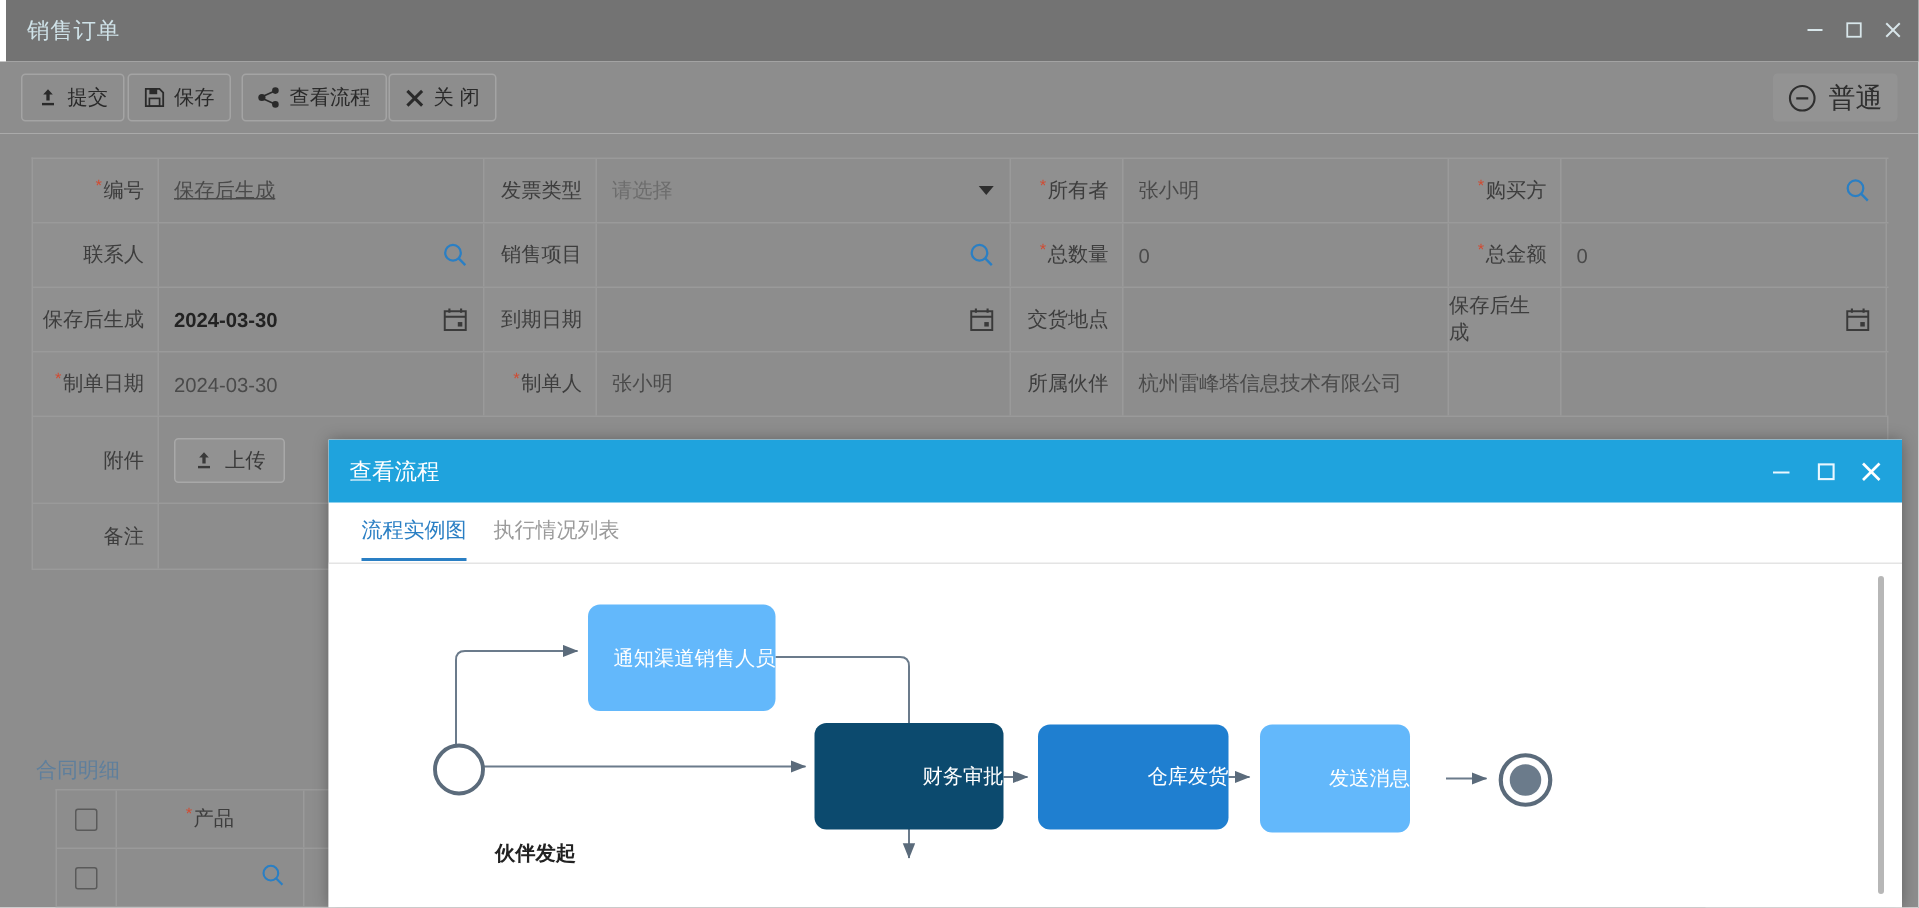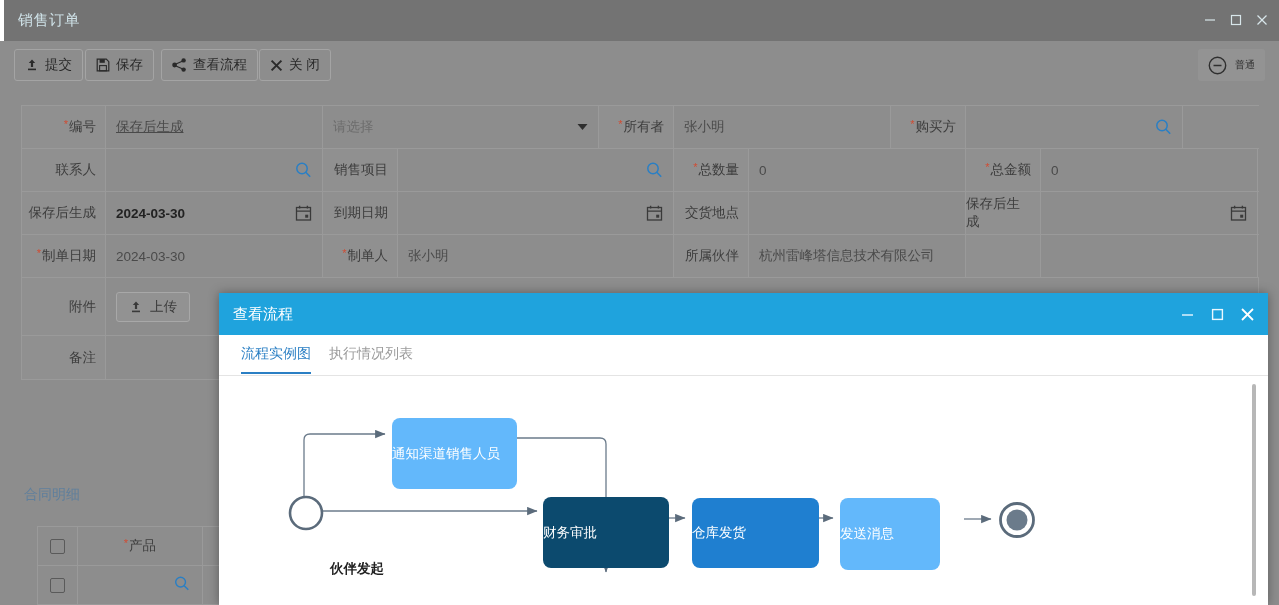--- a/index.html
+++ b/index.html
@@ -31,21 +31,21 @@
   }
   .tbtn{
     position:absolute;top:8px;height:32px;
     border:1px solid #a4a4a4;border-radius:3px;background:transparent;
     display:flex;align-items:center;gap:6px;padding:0 10px;
     font-size:13.5px;color:#2a2a2a;box-sizing:border-box;cursor:default;
   }
   .tbtn svg{display:block;flex:none;}
   .mode-btn{
     position:absolute;right:14px;top:8px;height:32px;display:flex;align-items:center;gap:8px;
-    padding:0 10px;font-size:10px;color:#2f2f2f;background:rgba(255,255,255,.06);border-radius:3px;
+    padding:0 10px;font-size:18px;color:#2f2f2f;background:rgba(255,255,255,.06);border-radius:3px;
   }
 
   
   .page{
     position:absolute;left:0;top:89px;width:1279px;height:516px;
     background:#8d8d8d;
   }
 
   
   .form{
@@ -68,21 +68,21 @@
   .fval .ficon svg{display:block;}
 
   .upload-btn{
     margin-left:10px;height:30px;border:1px solid #a8a8a8;border-radius:3px;
     display:inline-flex;align-items:center;gap:7px;padding:0 12px;
     font-size:13.5px;color:#3a3a3a;background:rgba(255,255,255,0.05);box-sizing:border-box;
   }
 
   
   .section-title{
-    position:absolute;left:24px;top:397px;font-size:14px;color:#5f7f9c;
+    position:absolute;left:24px;top:416px;font-size:14px;color:#5f7f9c;
   }
 
   
   .dtable{
     position:absolute;left:37px;top:437px;width:1100px;
     border-top:1px solid #9a9a9a;border-left:1px solid #9a9a9a;box-sizing:border-box;
   }
   .drow{display:flex;border-bottom:1px solid #9a9a9a;box-sizing:border-box;}
   .dcell{box-sizing:border-box;border-right:1px solid #9a9a9a;height:38px;display:flex;align-items:center;
          font-size:13.5px;color:#3d3d3d;position:relative;}
@@ -107,22 +107,22 @@
   .tabs{position:absolute;left:0;top:42px;width:1049px;height:40px;border-bottom:1px solid #e4e4e4;}
   .tab{position:absolute;top:10px;font-size:14px;color:#9b9b9b;padding-bottom:9px;}
   .tab.active{color:#2a7fc4;border-bottom:2px solid #2a7fc4;}
 
   .canvas{position:absolute;left:0;top:83px;width:1049px;height:229px;background:#fff;overflow:hidden;}
   .scrollbar{
     position:absolute;right:12px;top:8px;width:4px;height:212px;background:#b7b7b7;border-radius:2px;
   }
 
   .node{
-    position:absolute;border-radius:8px;display:flex;align-items:center;justify-content:flex-start;
-    color:#ffffff;font-size:13.5px;box-sizing:border-box;margin-top:15px;
+    position:absolute;border-radius:8px;display:flex;align-items:center;justify-content:flex-end;
+    color:#ffffff;font-size:13.5px;box-sizing:border-box;
   }
   .flow-label{position:absolute;font-size:13.5px;color:#222;font-weight:bold;}
 </style>
 </head>
 <body>
 
 <div class="app">
 
   <div class="titlebar">
     <div class="title">销售订单</div>
@@ -199,20 +199,23 @@
 
       <div class="frow">
         <div class="fcell flabel" style="width:84px;">
             <span class="req">*</span>
             <span>编号</span>
           </div>
         <div class="fcell fval" style="width:217px;">
             <span class="link">保存后生成</span>
           </div>
 
+        <div class="fcell flabel" style="width:75px;">
+            <span>发票类型</span>
+          </div>
         <div class="fcell fval" style="width:276px;font-family:Liberation Serif, serif;">
           <span class="ph">请选择</span>
           <span class="ficon">
             <svg width="11" height="8" viewBox="0 0 11 8">
                 <path d="M0.5 1 L5.5 7 L10.5 1 Z" fill="#2e2e2e"></path>
               </svg>
           </span>
         </div>
 
         <div class="fcell flabel" style="width:75px;">

